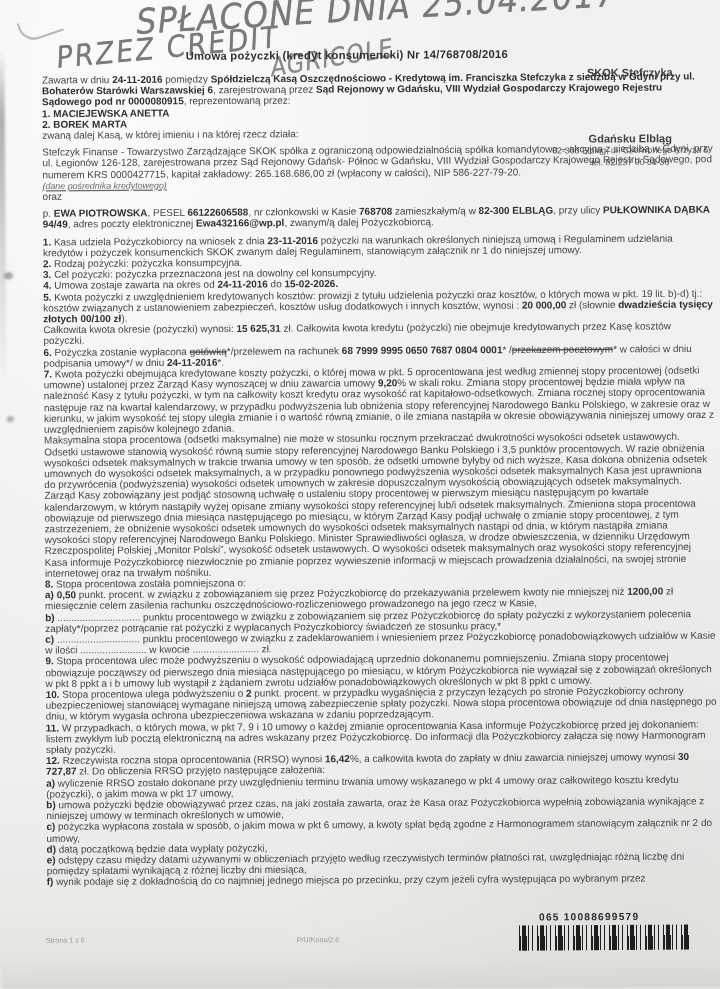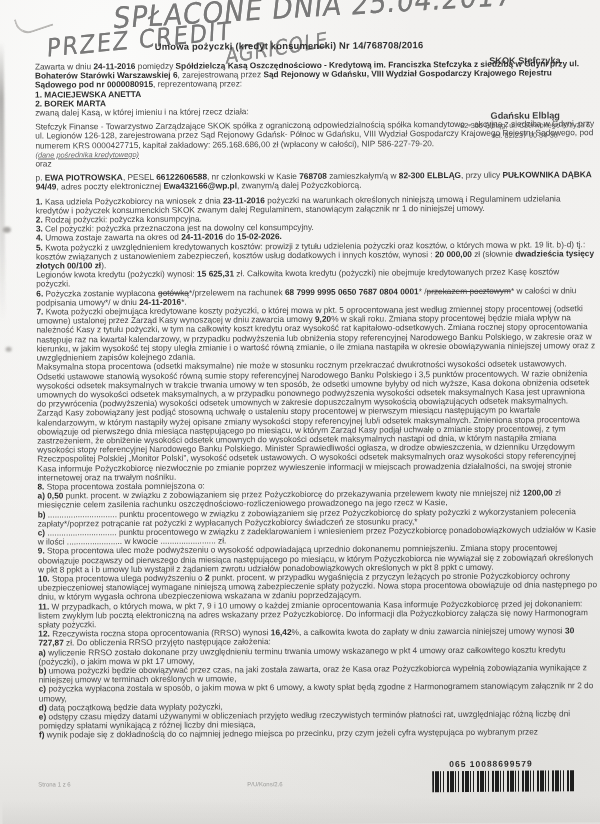--- a/index.html
+++ b/index.html
@@ -83,21 +83,21 @@
       <p class="para"><span>zwaną dalej Kasą, w której imieniu i na której rzecz działa:</span></p>
       <p class="para gap"><span>Stefczyk Finanse - Towarzystwo Zarządzające SKOK spółka z ograniczoną odpowiedzialnością spółka komandytowo – akcyjna z siedzibą w Gdyni, przy ul. Legionów 126-128, zarejestrowana przez Sąd Rejonowy Gdańsk- Północ w Gdańsku, VIII Wydział Gospodarczy Krajowego Rejestru Sądowego, pod numerem KRS 0000427715, kapitał zakładowy: 265.168.686,00 zł (wpłacony w całości), NIP 586-227-79-20.</span></p>
       <p class="para"><span class="i">(dane pośrednika kredytowego)</span></p>
       <p class="para"><span>oraz</span></p>
       <p class="para gap"><span>p. </span><span class="b">EWA PIOTROWSKA</span><span>, PESEL </span><span class="b">66122606588</span><span>, nr członkowski w Kasie </span><span class="b">768708</span><span> zamieszkałym/ą w </span><span class="b">82-300 ELBLĄG</span><span>, przy ulicy </span><span class="b">PUŁKOWNIKA DĄBKA 94/49</span><span>, adres poczty elektronicznej </span><span class="b">Ewa432166@wp.pl</span><span>, zwanym/ą dalej Pożyczkobiorcą.</span></p>
       <p class="para gap"><span class="b">1.</span><span> Kasa udziela Pożyczkobiorcy na wniosek z dnia </span><span class="b">23-11-2016</span><span> pożyczki na warunkach określonych niniejszą umową i Regulaminem udzielania kredytów i pożyczek konsumenckich SKOK zwanym dalej Regulaminem, stanowiącym załącznik nr 1 do niniejszej umowy.</span></p>
       <p class="para"><span class="b">2.</span><span> Rodzaj pożyczki: pożyczka konsumpcyjna.</span></p>
       <p class="para"><span class="b">3.</span><span> Cel pożyczki: pożyczka przeznaczona jest na dowolny cel konsumpcyjny.</span></p>
       <p class="para"><span class="b">4.</span><span> Umowa zostaje zawarta na okres od </span><span class="b">24-11-2016</span><span> do </span><span class="b">15-02-2026.</span></p>
       <p class="para"><span class="b">5.</span><span> Kwota pożyczki z uwzględnieniem kredytowanych kosztów: prowizji z tytułu udzielenia pożyczki oraz kosztów, o których mowa w pkt. 19 lit. b)-d) tj.: kosztów związanych z ustanowieniem zabezpieczeń, kosztów usług dodatkowych i innych kosztów, wynosi : </span><span class="b">20 000,00</span><span> zł (słownie </span><span class="b">dwadzieścia tysięcy złotych 00/100 zł</span><span>).</span></p>
-      <p class="para"><span>Legionów kwota kredytu (pożyczki) wynosi: </span><span class="b">15 625,31</span><span> zł. Całkowita kwota kredytu (pożyczki) nie obejmuje kredytowanych przez Kasę kosztów pożyczki.</span></p>
+      <p class="para"><span>Całkowita kwota okresie (pożyczki) wynosi: </span><span class="b">15 625,31</span><span> zł. Całkowita kwota kredytu (pożyczki) nie obejmuje kredytowanych przez Kasę kosztów pożyczki.</span></p>
       <p class="para"><span class="b">6.</span><span> Pożyczka zostanie wypłacona </span><span class="st">gotówką</span><span>*/przelewem na rachunek </span><span class="b">68 7999 9995 0650 7687 0804 0001</span><span>* /</span><span class="st">przekazem pocztowym</span><span>* w całości w dniu podpisania umowy*/ w dniu </span><span class="b">24-11-2016</span><span>*.</span></p>
       <p class="para"><span class="b">7.</span><span> Kwota pożyczki obejmująca kredytowane koszty pożyczki, o której mowa w pkt. 5 oprocentowana jest według zmiennej stopy procentowej (odsetki umowne) ustalonej przez Zarząd Kasy wynoszącej w dniu zawarcia umowy </span><span class="b">9,20</span><span>% w skali roku. Zmiana stopy procentowej będzie miała wpływ na należność Kasy z tytułu pożyczki, w tym na całkowity koszt kredytu oraz wysokość rat kapitałowo-odsetkowych. Zmiana rocznej stopy oprocentowania następuje raz na kwartał kalendarzowy, w przypadku podwyższenia lub obniżenia stopy referencyjnej Narodowego Banku Polskiego, w zakresie oraz w kierunku, w jakim wysokość tej stopy uległa zmianie i o wartość równą zmianie, o ile zmiana nastąpiła w okresie obowiązywania niniejszej umowy oraz z uwzględnieniem zapisów kolejnego zdania.</span></p>
       <p class="para"><span>Maksymalna stopa procentowa (odsetki maksymalne) nie może w stosunku rocznym przekraczać dwukrotności wysokości odsetek ustawowych. Odsetki ustawowe stanowią wysokość równą sumie stopy referencyjnej Narodowego Banku Polskiego i 3,5 punktów procentowych. W razie obniżenia wysokości odsetek maksymalnych w trakcie trwania umowy w ten sposób, że odsetki umowne byłyby od nich wyższe, Kasa dokona obniżenia odsetek umownych do wysokości odsetek maksymalnych, a w przypadku ponownego podwyższenia wysokości odsetek maksymalnych Kasa jest uprawniona do przywrócenia (podwyższenia) wysokości odsetek umownych w zakresie dopuszczalnym wysokością obowiązujących odsetek maksymalnych.</span></p>
       <p class="para"><span>Zarząd Kasy zobowiązany jest podjąć stosowną uchwałę o ustaleniu stopy procentowej w pierwszym miesiącu następującym po kwartale kalendarzowym, w którym nastąpiły wyżej opisane zmiany wysokości stopy referencyjnej lub/i odsetek maksymalnych. Zmieniona stopa procentowa obowiązuje od pierwszego dnia miesiąca następującego po miesiącu, w którym Zarząd Kasy podjął uchwałę o zmianie stopy procentowej, z tym zastrzeżeniem, że obniżenie wysokości odsetek umownych do wysokości odsetek maksymalnych nastąpi od dnia, w którym nastąpiła zmiana wysokości stopy referencyjnej Narodowego Banku Polskiego. Minister Sprawiedliwości ogłasza, w drodze obwieszczenia, w dzienniku Urzędowym Rzeczpospolitej Polskiej „Monitor Polski”, wysokość odsetek ustawowych. O wysokości odsetek maksymalnych oraz wysokości stopy referencyjnej Kasa informuje Pożyczkobiorcę niezwłocznie po zmianie poprzez wywieszenie informacji w miejscach prowadzenia działalności, na swojej stronie internetowej oraz na trwałym nośniku.</span></p>
       <p class="para"><span class="b">8.</span><span> Stopa procentowa została pomniejszona o:</span></p>
       <p class="para"><span class="b">a)</span><span> </span><span class="b">0,50</span><span> punkt. procent. w związku z zobowiązaniem się przez Pożyczkobiorcę do przekazywania przelewem kwoty nie mniejszej niż </span><span class="b">1200,00</span><span> zł miesięcznie celem zasilenia rachunku oszczędnościowo-rozliczeniowego prowadzonego na jego rzecz w Kasie,</span></p>
       <p class="para"><span class="b">b)</span><span> .............................. punktu procentowego w związku z zobowiązaniem się przez Pożyczkobiorcę do spłaty pożyczki z wykorzystaniem polecenia zapłaty*/poprzez potrącanie rat pożyczki z wypłacanych Pożyczkobiorcy świadczeń ze stosunku pracy,*</span></p>
       <p class="para"><span class="b">c)</span><span> .............................. punktu procentowego w związku z zadeklarowaniem i wniesieniem przez Pożyczkobiorcę ponadobowiązkowych udziałów w Kasie w ilości ........................ w kwocie ........................ zł.</span></p>
       <p class="para"><span class="b">9.</span><span> Stopa procentowa ulec może podwyższeniu o wysokość odpowiadającą uprzednio dokonanemu pomniejszeniu. Zmiana stopy procentowej obowiązuje począwszy od pierwszego dnia miesiąca następującego po miesiącu, w którym Pożyczkobiorca nie wywiązał się z zobowiązań określonych w pkt 8 ppkt a i b umowy lub wystąpił z żądaniem zwrotu udziałów ponadobowiązkowych określonych w pkt 8 ppkt c umowy.</span></p>
       <p class="para"><span class="b">10.</span><span> Stopa procentowa ulega podwyższeniu o </span><span class="b">2</span><span> punkt. procent. w przypadku wygaśnięcia z przyczyn leżących po stronie Pożyczkobiorcy ochrony ubezpieczeniowej stanowiącej wymagane niniejszą umową zabezpieczenie spłaty pożyczki. Nowa stopa procentowa obowiązuje od dnia następnego po dniu, w którym wygasła ochrona ubezpieczeniowa wskazana w zdaniu poprzedzającym.</span></p>

